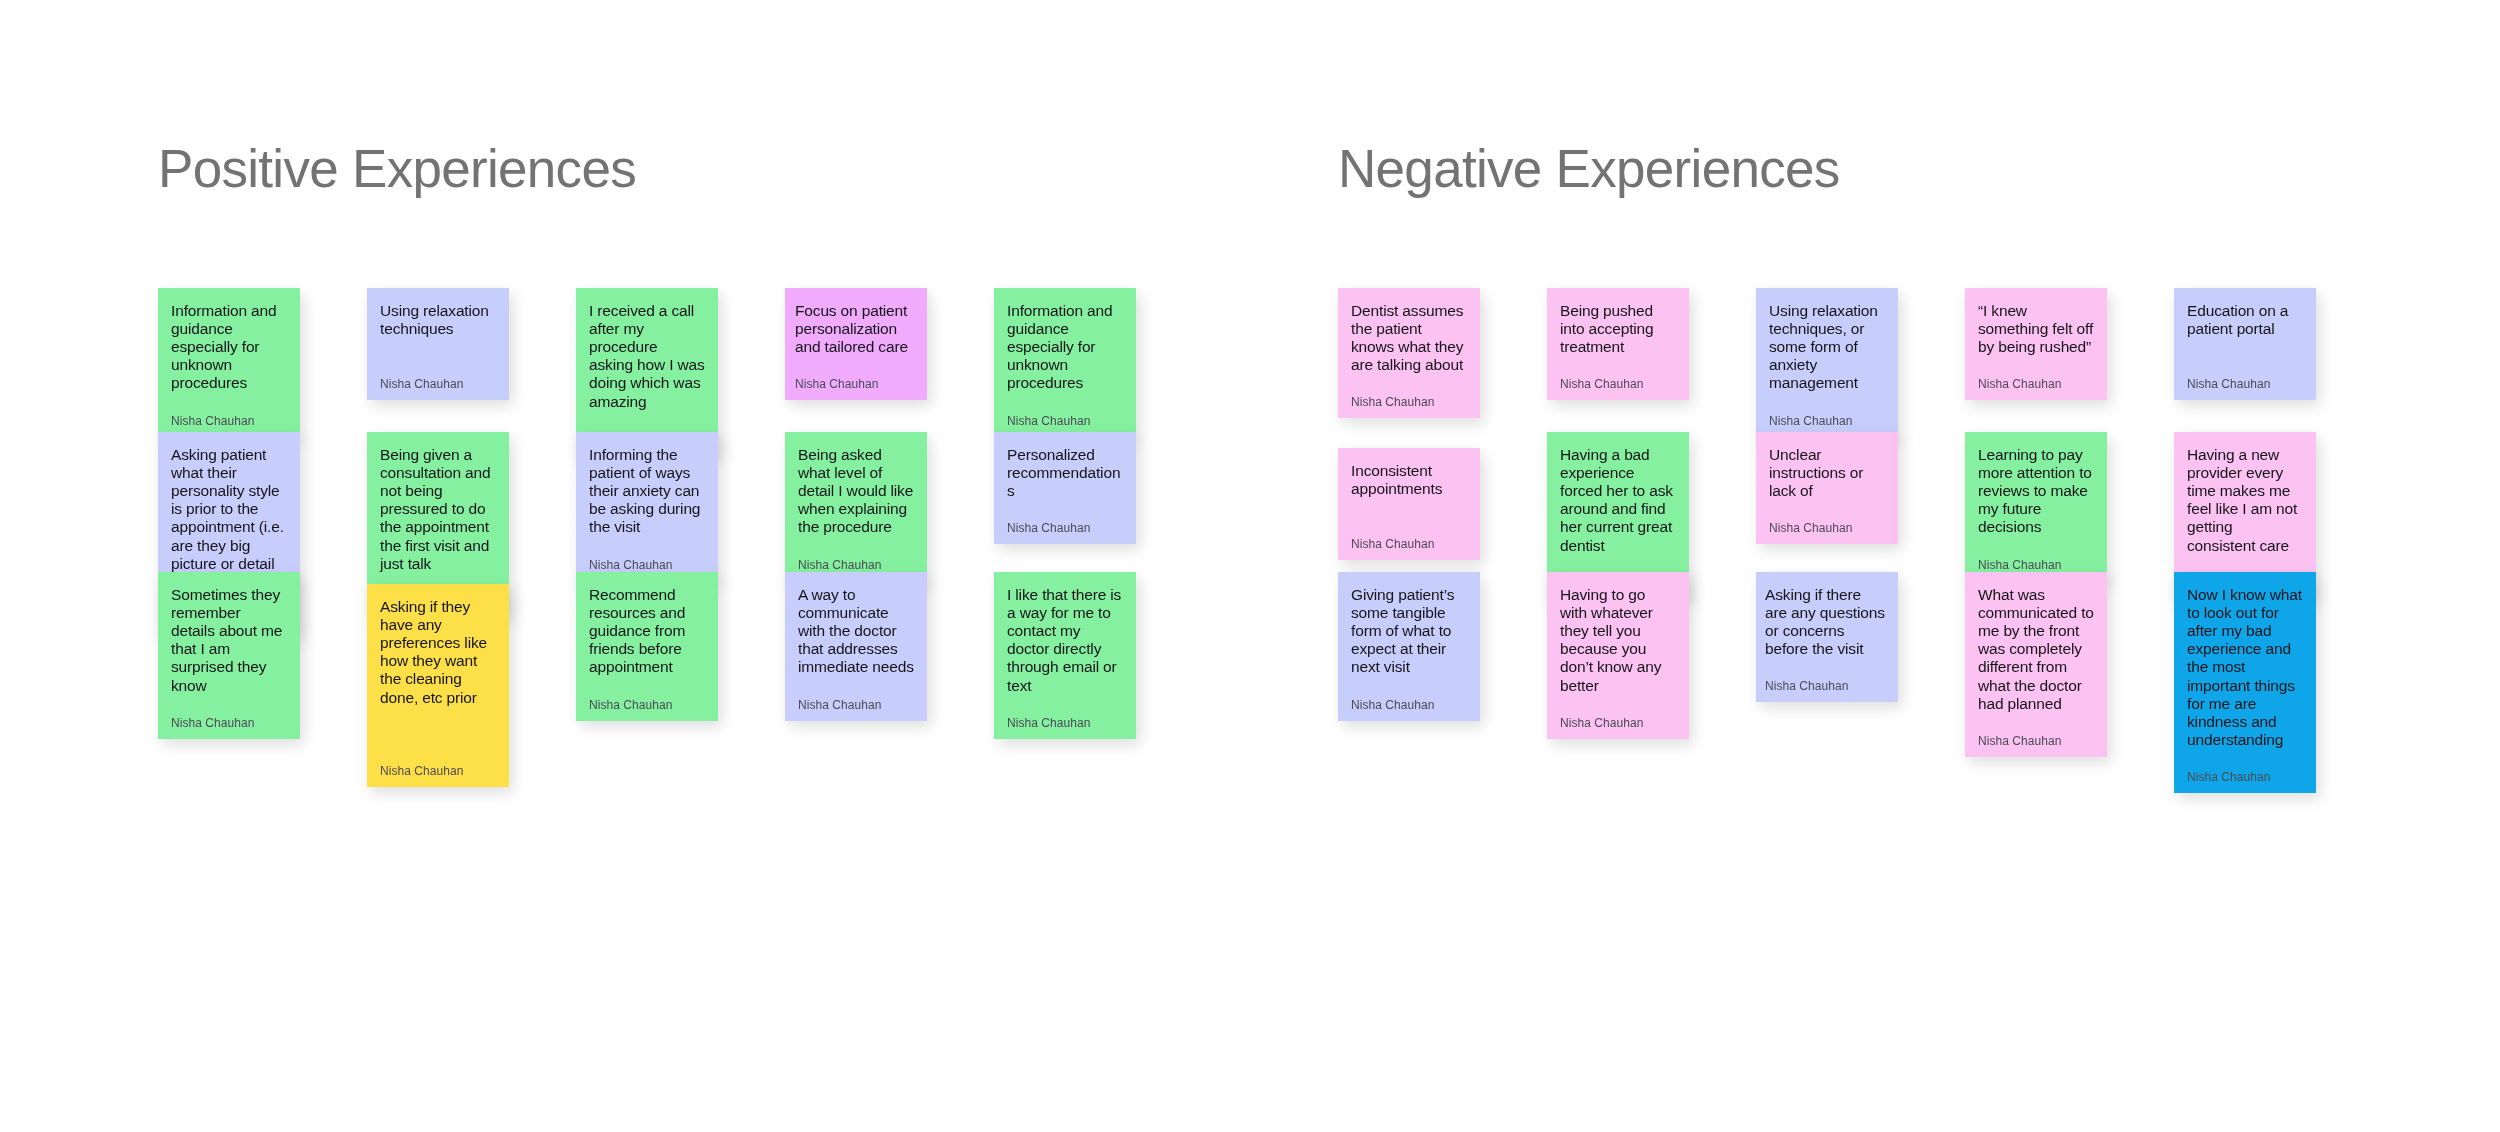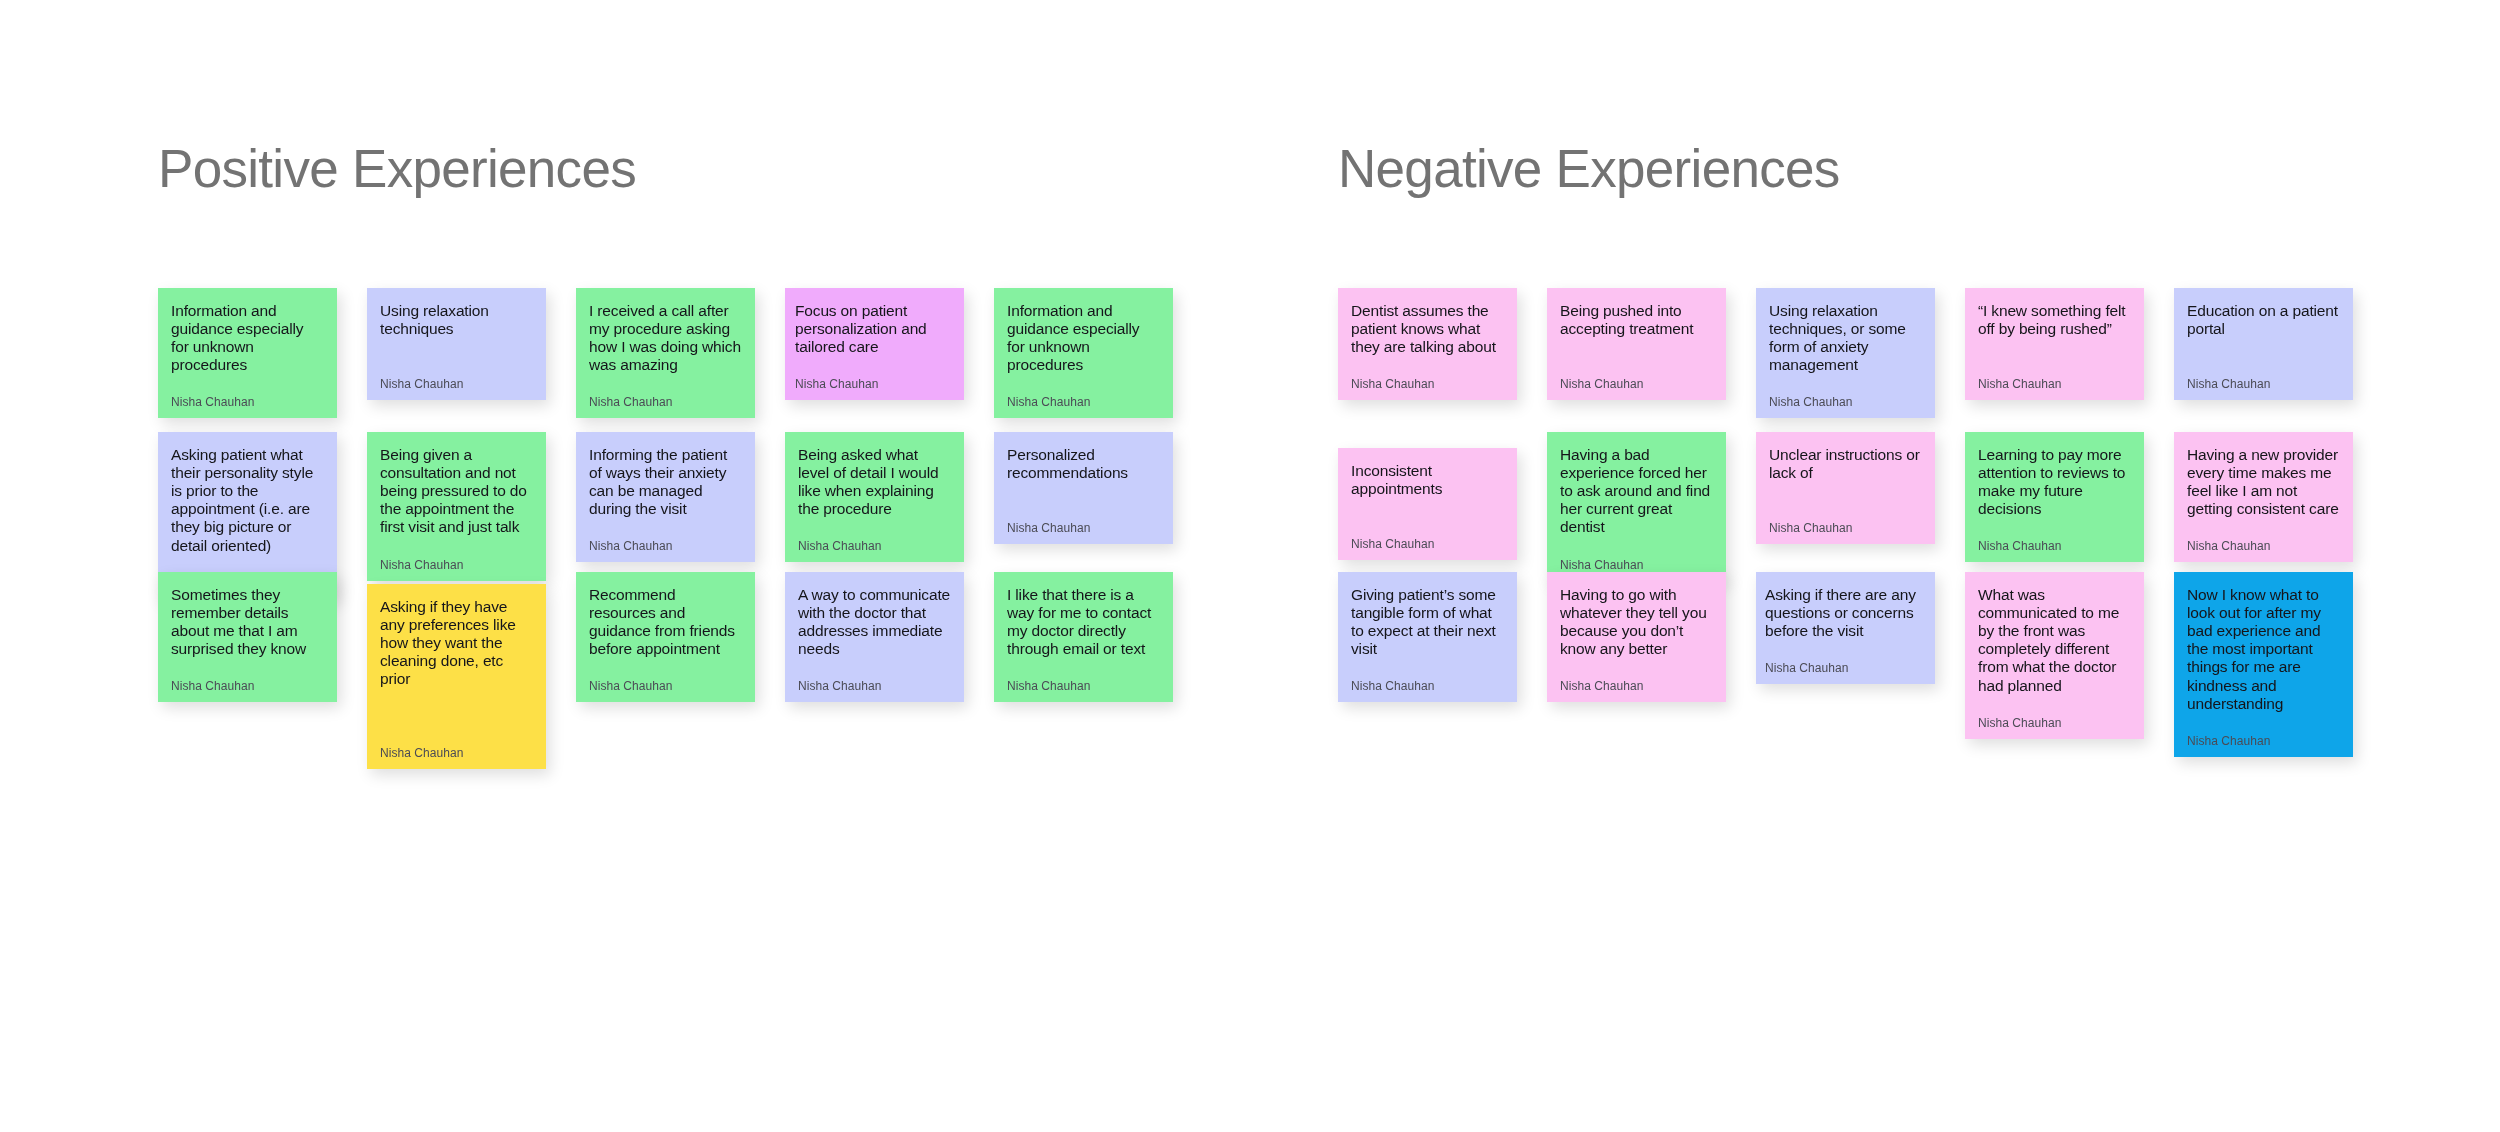--- a/index.html
+++ b/index.html
@@ -44,21 +44,21 @@
   .grid {
     display: grid;
     grid-template-columns: repeat(5, 175px);
     column-gap: 34px;
     margin-top: 90px;
   }
 
   .card {
     position: relative;
     box-sizing: border-box;
-    width: 179px;
+    width: 142px;
     padding: 14px 13px 10px 13px;
     display: flex;
     flex-direction: column;
     box-shadow: 4px 6px 14px rgba(0, 0, 0, 0.13);
     align-self: start;
   }
 
   .card-body {
     font-size: 15.5px;
     line-height: 1.165;
@@ -114,21 +114,21 @@
         </div>
         <div class="card c-lavender" style="position: absolute; left: 0px; top: 144px; min-height: 112px; background: rgb(200, 206, 252);">
           <div class="card-body">Asking patient what their personality style is prior to the appointment (i.e. are they big picture or detail oriented)</div>
           <div class="card-author">Nisha Chauhan</div>
         </div>
         <div class="card c-green" style="position: absolute; left: 209px; top: 144px; min-height: 112px; background: rgb(133, 241, 160);">
           <div class="card-body">Being given a consultation and not being pressured to do the appointment the first visit and just talk</div>
           <div class="card-author">Nisha Chauhan</div>
         </div>
         <div class="card c-lavender" style="position: absolute; left: 418px; top: 144px; min-height: 112px; background: rgb(200, 206, 252);">
-          <div class="card-body">Informing the patient of ways their anxiety can be managed during the visit</div>
+          <div class="card-body">Informing the patient of ways their anxiety can be asking during the visit</div>
           <div class="card-author">Nisha Chauhan</div>
         </div>
         <div class="card c-green" style="position: absolute; left: 627px; top: 144px; min-height: 112px; background: rgb(133, 241, 160);">
           <div class="card-body">Being asked what level of detail I would like when explaining the procedure</div>
           <div class="card-author">Nisha Chauhan</div>
         </div>
         <div class="card c-lavender" style="position: absolute; left: 836px; top: 144px; min-height: 112px; background: rgb(200, 206, 252);">
           <div class="card-body">Personalized recommendations</div>
           <div class="card-author">Nisha Chauhan</div>
         </div>

